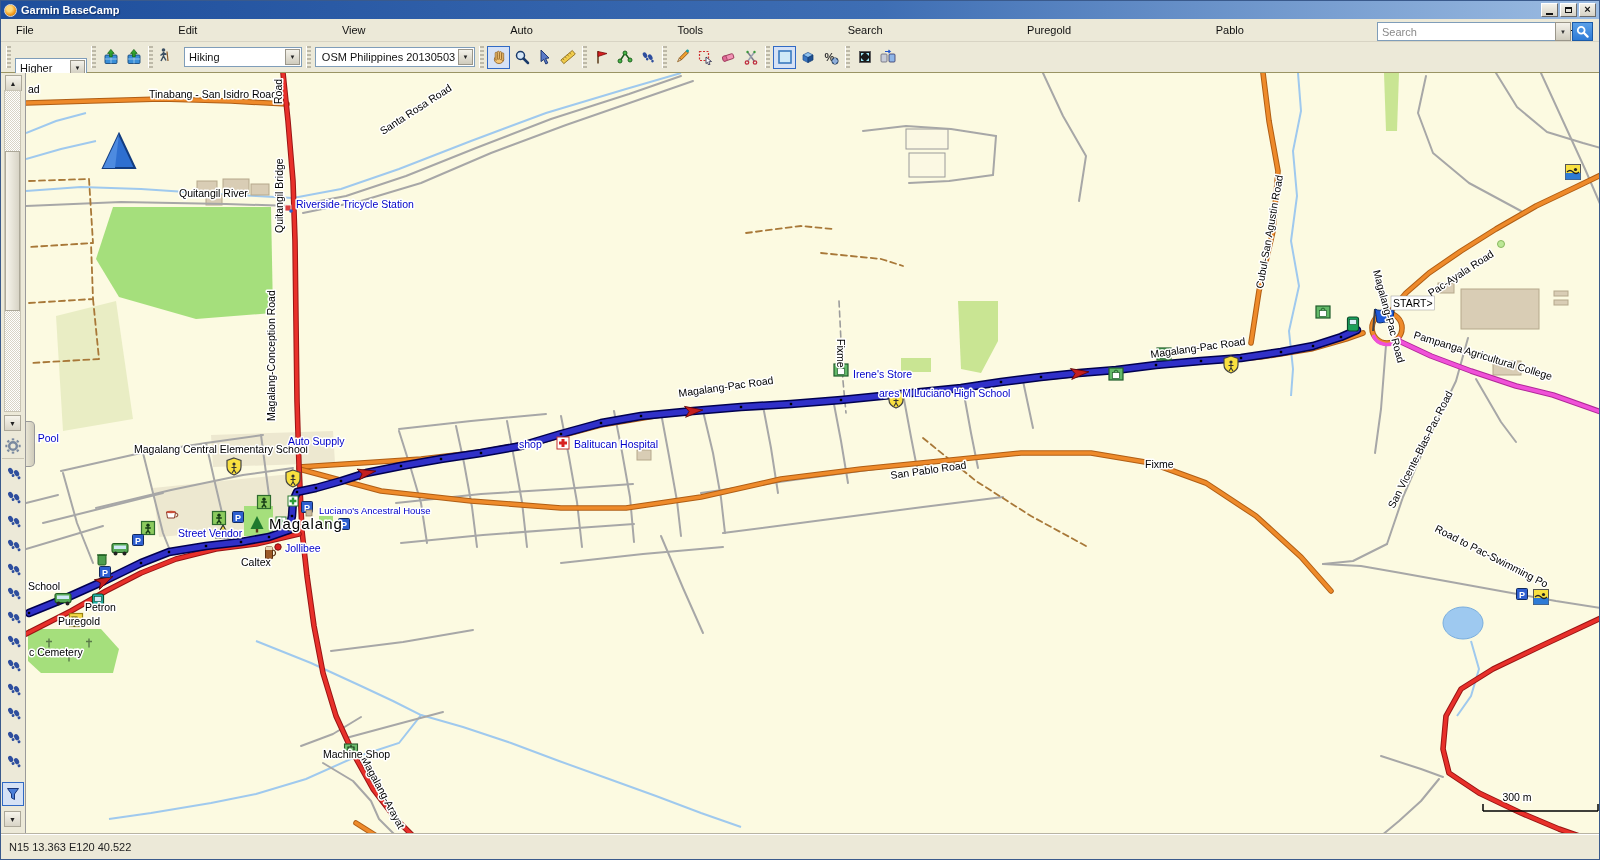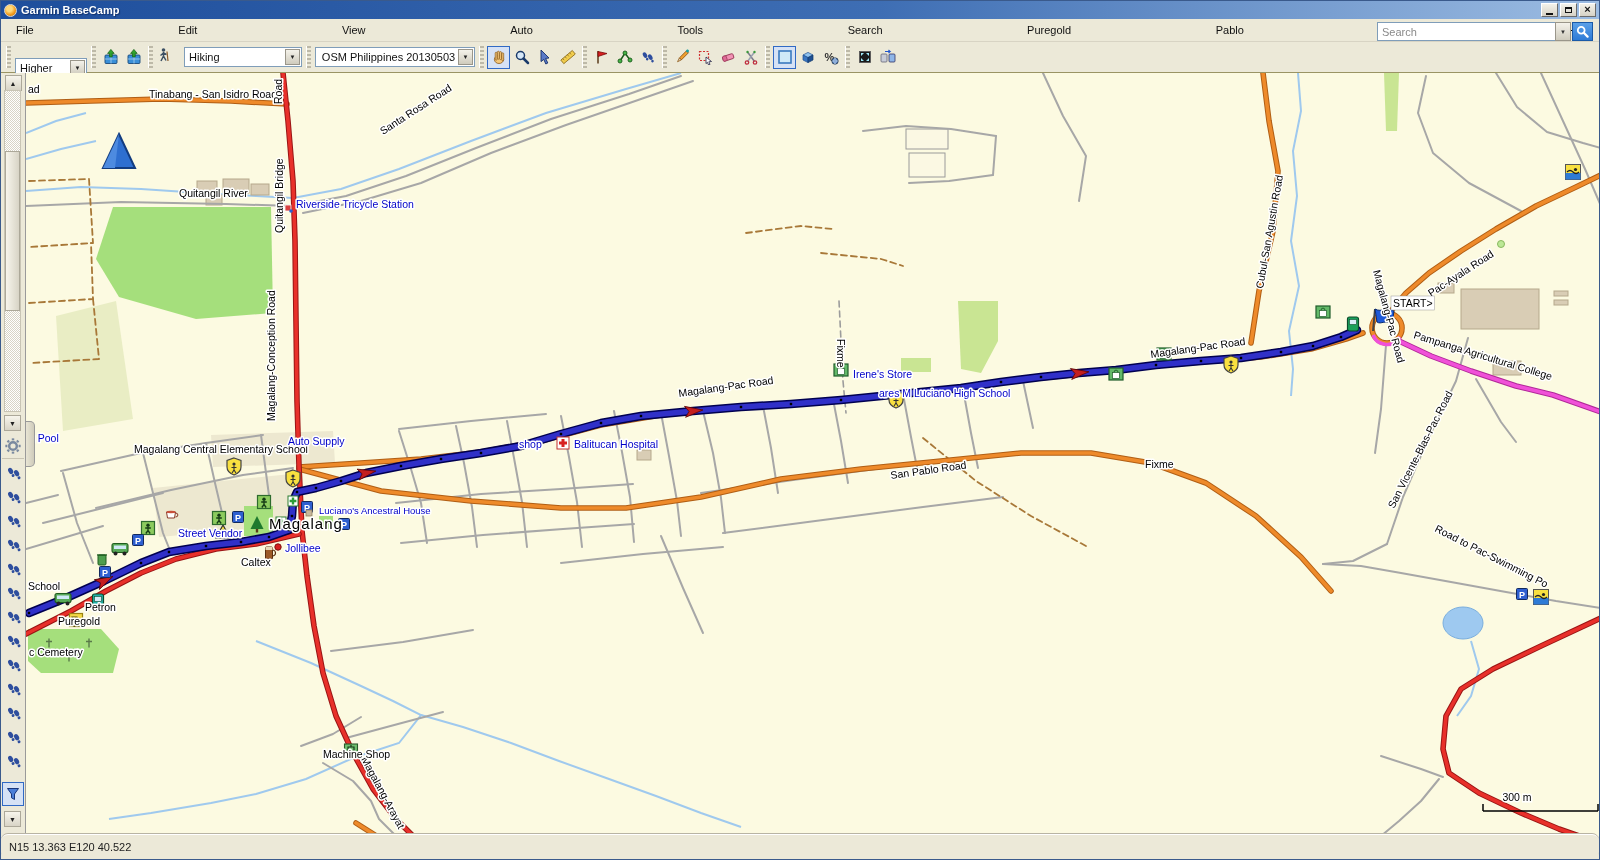--- a/index.html
+++ b/index.html
@@ -40,21 +40,21 @@
   #sb-down{position:absolute;left:3px;top:341px;}
   #sb-gear{position:absolute;left:1px;top:360px;width:22px;height:26px;display:flex;align-items:center;justify-content:center;border-bottom:1px solid #c8c4b4;}
   #sb-list{position:absolute;left:0;top:388px;width:25px;}
   .sb-item{width:25px;height:24px;display:flex;align-items:center;justify-content:center;}
   #sb-filter{position:absolute;left:1px;bottom:28px;width:22px;height:24px;border:1px solid #316AC5;background:#D6E2F5;display:flex;align-items:center;justify-content:center;}
   #sb-mini{position:absolute;left:3px;bottom:6px;}
   #notch{position:absolute;left:25px;top:420px;width:9px;height:46px;background:linear-gradient(to right,#E8E5D4,#CFCBBB);border:1px solid #9a9a9a;border-left:none;border-radius:0 5px 5px 0;z-index:5;}
   #map-wrap{position:absolute;left:25px;top:72px;width:1575px;height:763px;background:#FCFAE1;}
   #map-wrap svg{display:block;}
   
-  #statusbar{position:absolute;left:0;bottom:0;width:100%;height:25px;background:#ECE9D8;border-top:1px solid #fff;box-shadow:0 -1px 0 #b8b4a4;display:flex;align-items:center;padding-left:8px;font-size:11px;color:#222;border-radius:7px;}
+  #statusbar{position:absolute;left:0;bottom:0;width:100%;height:25px;background:#ECE9D8;border-top:1px solid #fff;box-shadow:0 -1px 0 #b8b4a4;display:flex;align-items:center;padding-left:8px;font-size:11px;color:#222;}
 </style>
 </head>
 <body>
 
 <div id="win">
   <div id="titlebar">
     <div id="logo"></div>
     <div id="title">Garmin BaseCamp</div>
     <div id="winbtns" style="display: flex;">
         <div class="winbtn">

